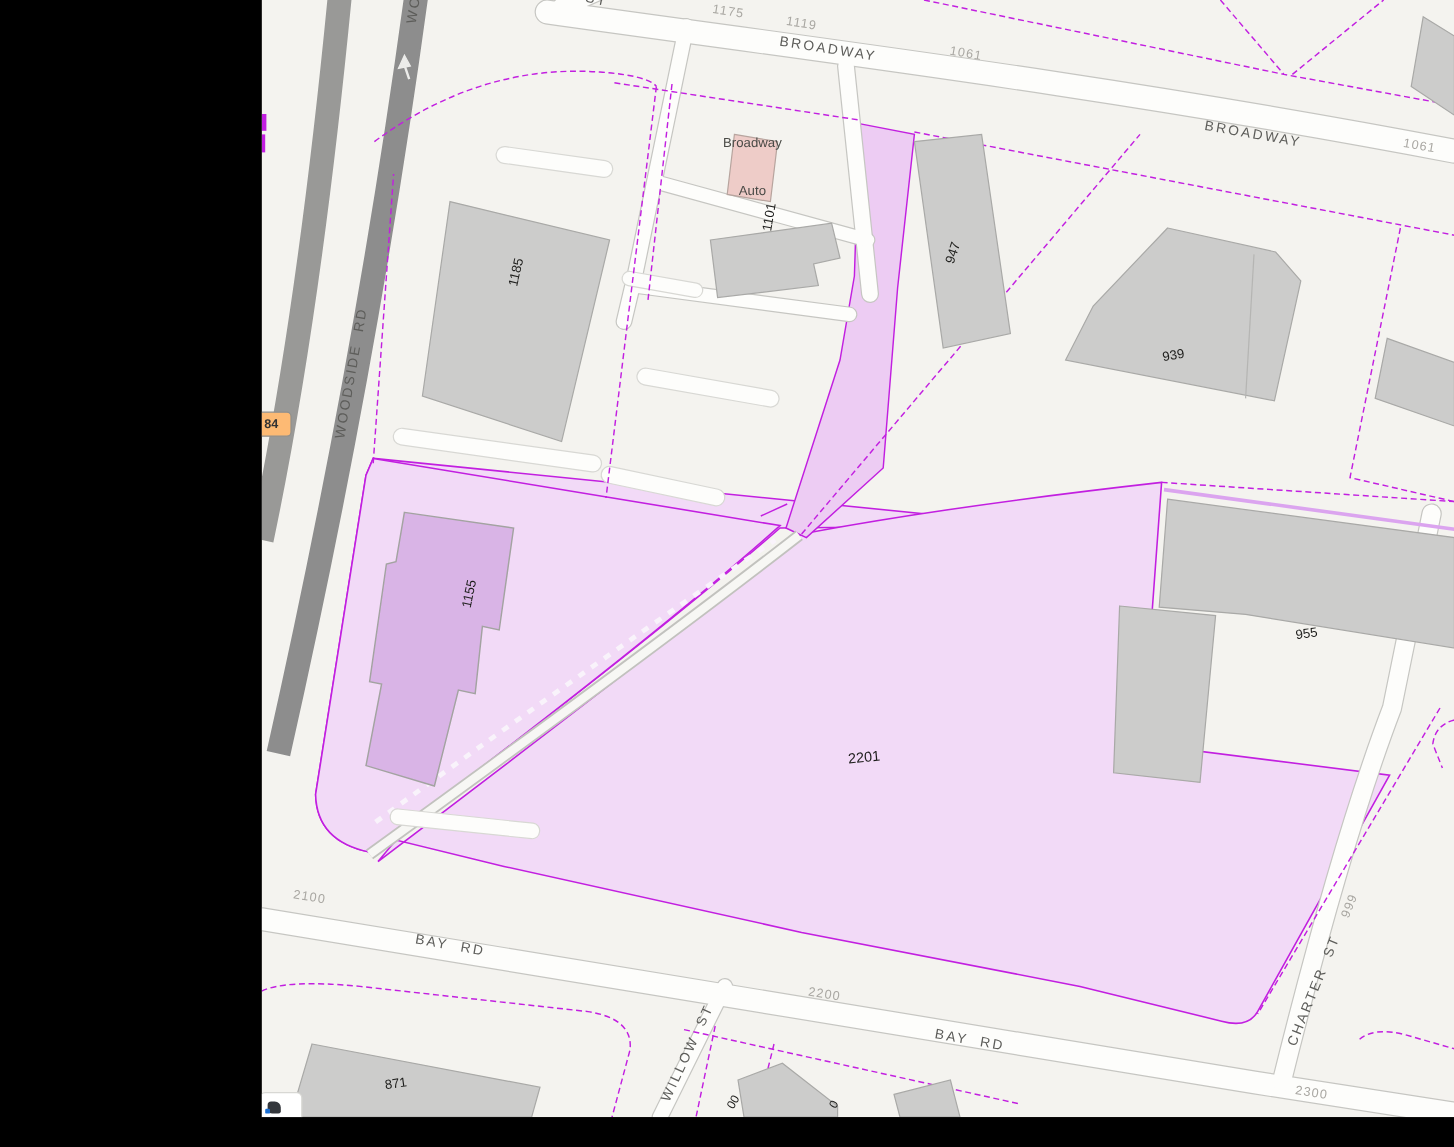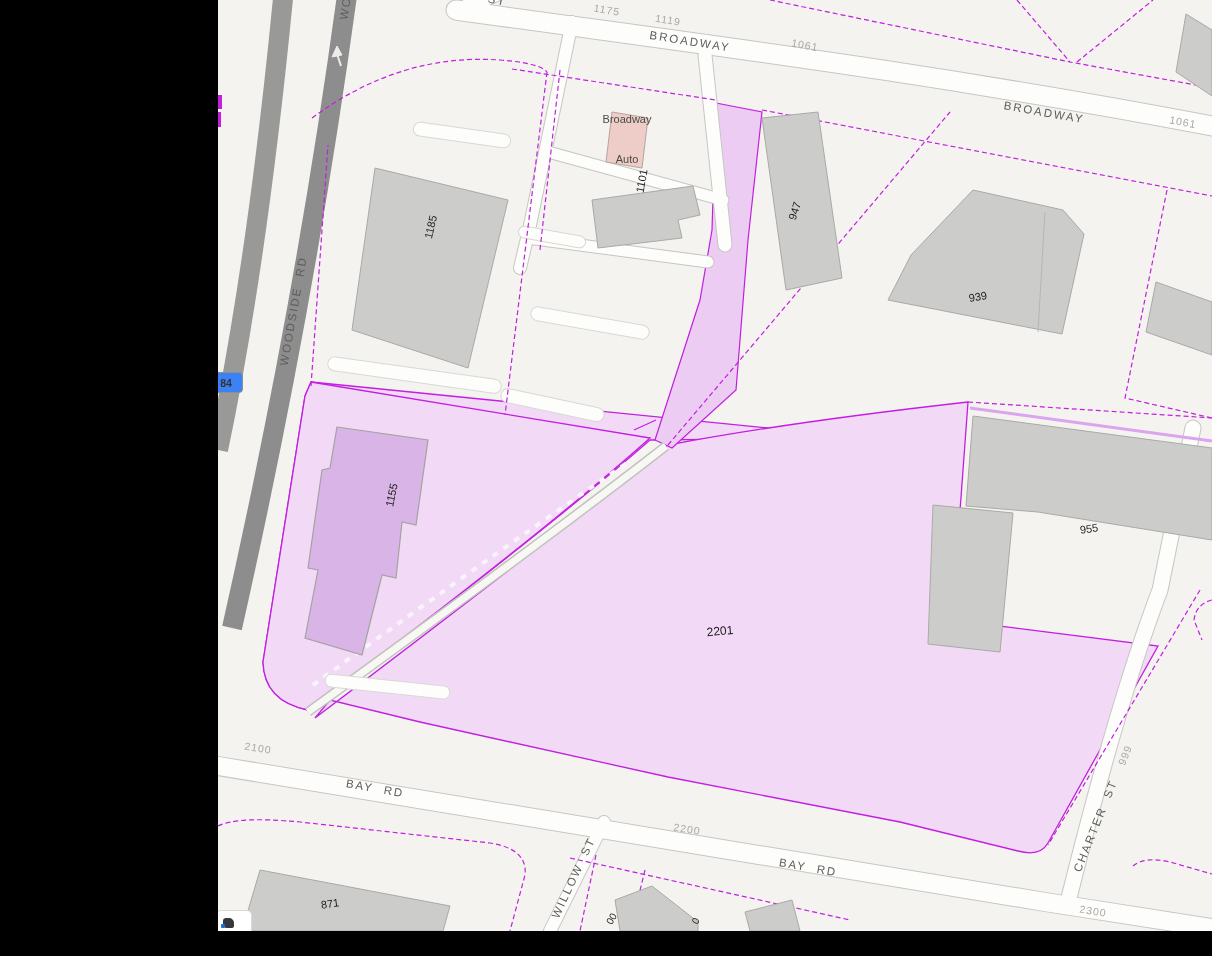--- a/index.html
+++ b/index.html
@@ -34,21 +34,21 @@
   .bld-poi{fill:var(--poi);stroke:var(--poi-stroke);stroke-width:1;}
   .ridge{fill:none;stroke:#b5b5b3;stroke-width:1;}
   .arrow{fill:#ececea;stroke:#ececea;}
   
   .lbl{position:absolute;white-space:pre;line-height:1;pointer-events:none;}
   .lbl-street{color:var(--lbl-street);font-size:11.5px;letter-spacing:2px;}
   .lbl-faint{color:var(--lbl-faint);font-size:10.5px;letter-spacing:1px;}
   .lbl-num{color:var(--lbl-dark);font-size:11px;}
   .lbl-big{font-size:12px;}
   .lbl-poi{color:var(--lbl-poi);font-size:11px;text-align:center;line-height:1.2;}
-  .shield{position:absolute;left:-9px;top:372px;width:32px;height:19px;background:#3b82f6;
+  .shield{position:absolute;left:-9px;top:343px;width:32px;height:19px;background:#fdba74;
           border:1.5px solid #8f8f8d;border-radius:4px;display:flex;align-items:center;
           justify-content:center;font-size:10.5px;font-weight:bold;color:#333;}
   .widget{position:absolute;left:-2px;top:910px;width:34px;height:24px;background:#fff;
           border:1px solid #d8d8d4;border-radius:5px;}
   .widget .blob{position:absolute;left:6px;top:7px;width:11px;height:10px;background:#34373c;
           border-radius:3px 5px 2px 4px;}
   .widget .dot{position:absolute;left:4px;top:13px;width:4px;height:4px;background:#1a6fd4;border-radius:1px;}
 </style>
 </head>
 <body>

